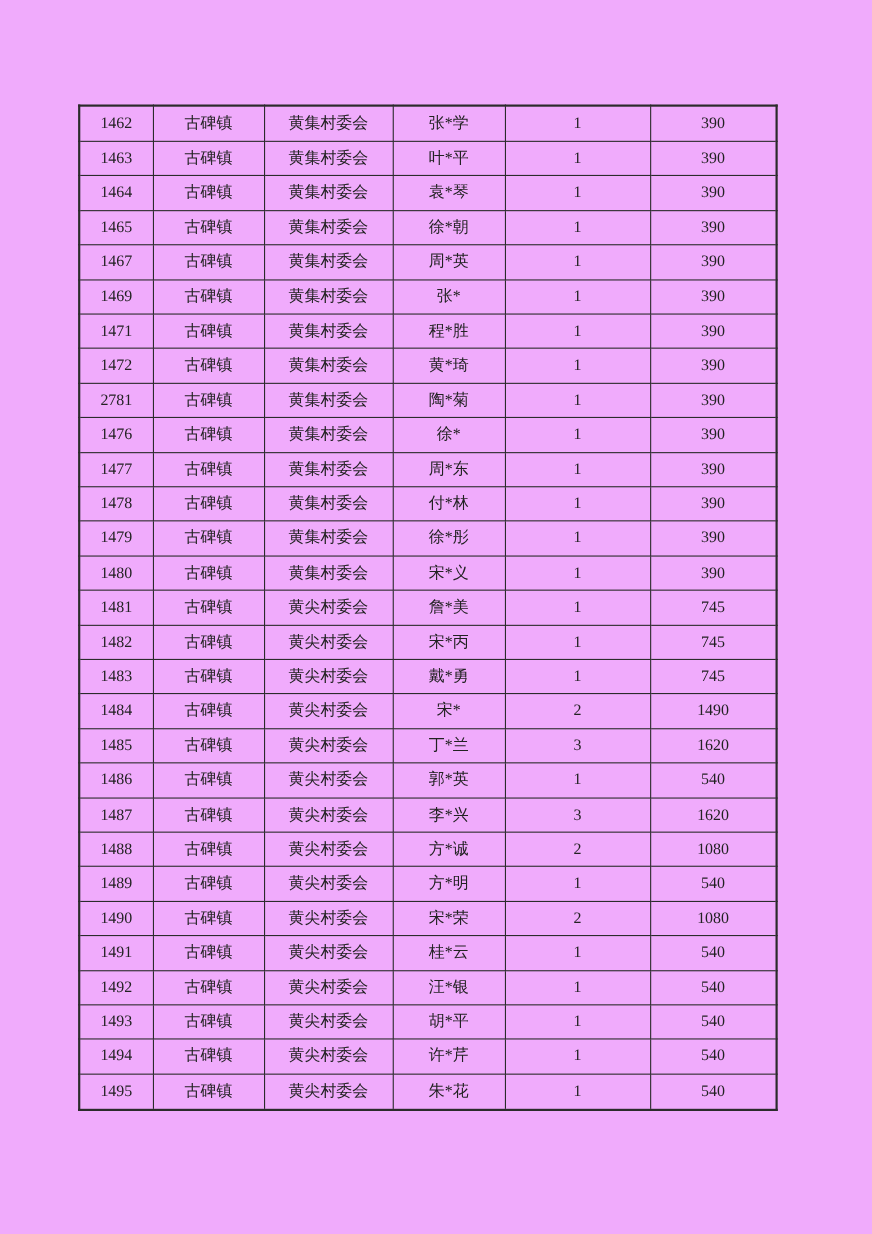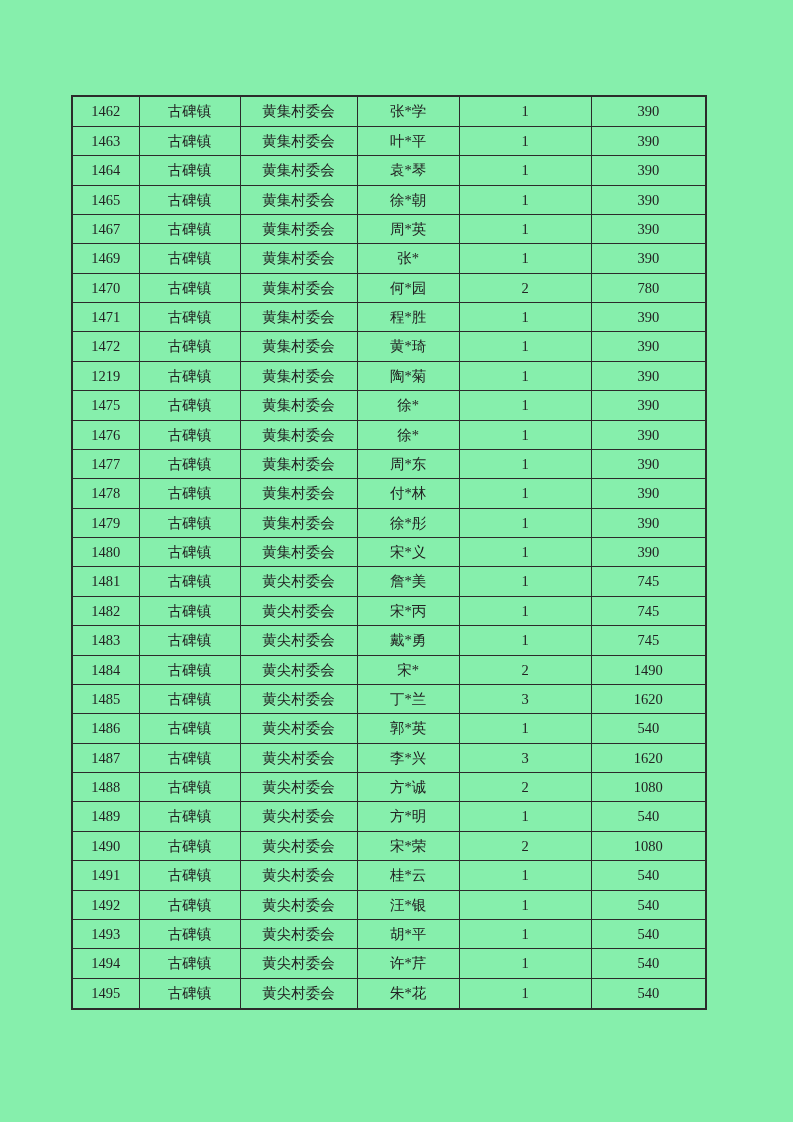--- a/index.html
+++ b/index.html
@@ -4,21 +4,21 @@
 <style>
   html, body {
     margin: 0;
     padding: 0;
     background: #ffffff;
   }
   #page {
     position: relative;
     width: 793px;
     height: 1122px;
-    background: #86efac;
+    background: #f0abfc;
     font-family: "Liberation Serif", "DejaVu Serif", serif;
     color: #222222;
     overflow: hidden;
   }
   table.grid {
     position: absolute;
     left: 71px;
     top: 95px;
     width: 634px;
     height: 915px;
@@ -99,56 +99,40 @@
         </tr>
         <tr>
           <td>1469</td>
           <td>古碑镇</td>
           <td>黄集村委会</td>
           <td>张*</td>
           <td>1</td>
           <td>390</td>
         </tr>
         <tr>
-          <td>1470</td>
-          <td>古碑镇</td>
-          <td>黄集村委会</td>
-          <td>何*园</td>
-          <td>2</td>
-          <td>780</td>
-        </tr>
-        <tr>
           <td>1471</td>
           <td>古碑镇</td>
           <td>黄集村委会</td>
           <td>程*胜</td>
           <td>1</td>
           <td>390</td>
         </tr>
         <tr>
           <td>1472</td>
           <td>古碑镇</td>
           <td>黄集村委会</td>
           <td>黄*琦</td>
           <td>1</td>
           <td>390</td>
         </tr>
         <tr>
-          <td>1219</td>
+          <td>2781</td>
           <td>古碑镇</td>
           <td>黄集村委会</td>
           <td>陶*菊</td>
-          <td>1</td>
-          <td>390</td>
-        </tr>
-        <tr>
-          <td>1475</td>
-          <td>古碑镇</td>
-          <td>黄集村委会</td>
-          <td>徐*</td>
           <td>1</td>
           <td>390</td>
         </tr>
         <tr>
           <td>1476</td>
           <td>古碑镇</td>
           <td>黄集村委会</td>
           <td>徐*</td>
           <td>1</td>
           <td>390</td>

